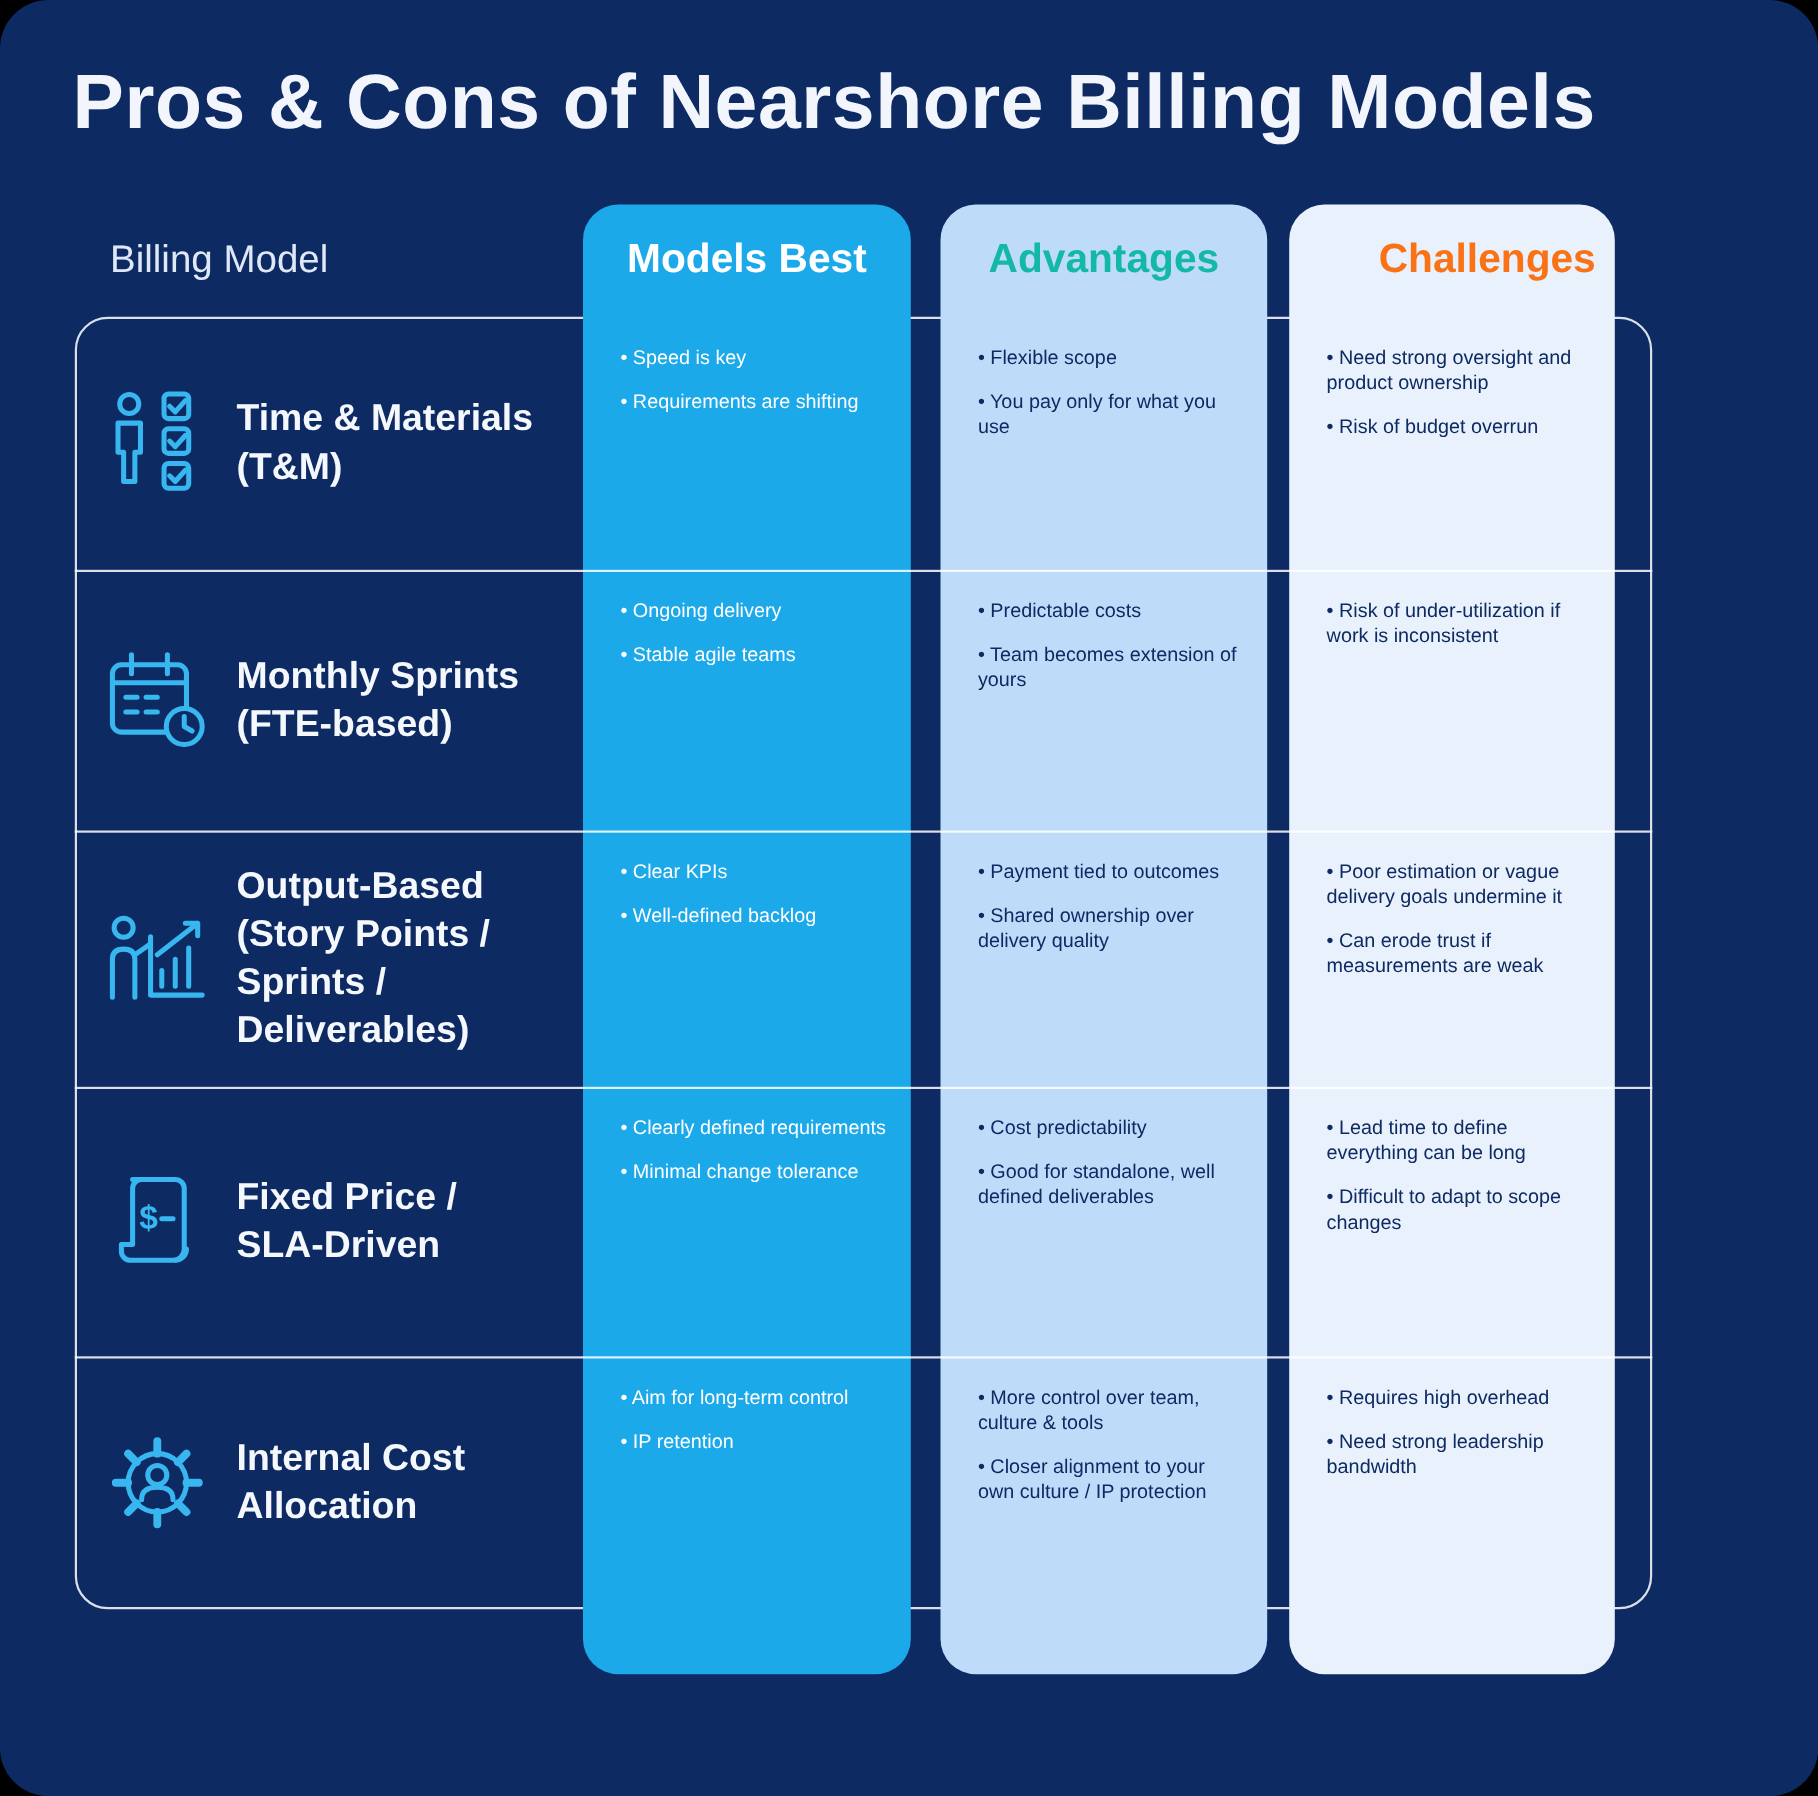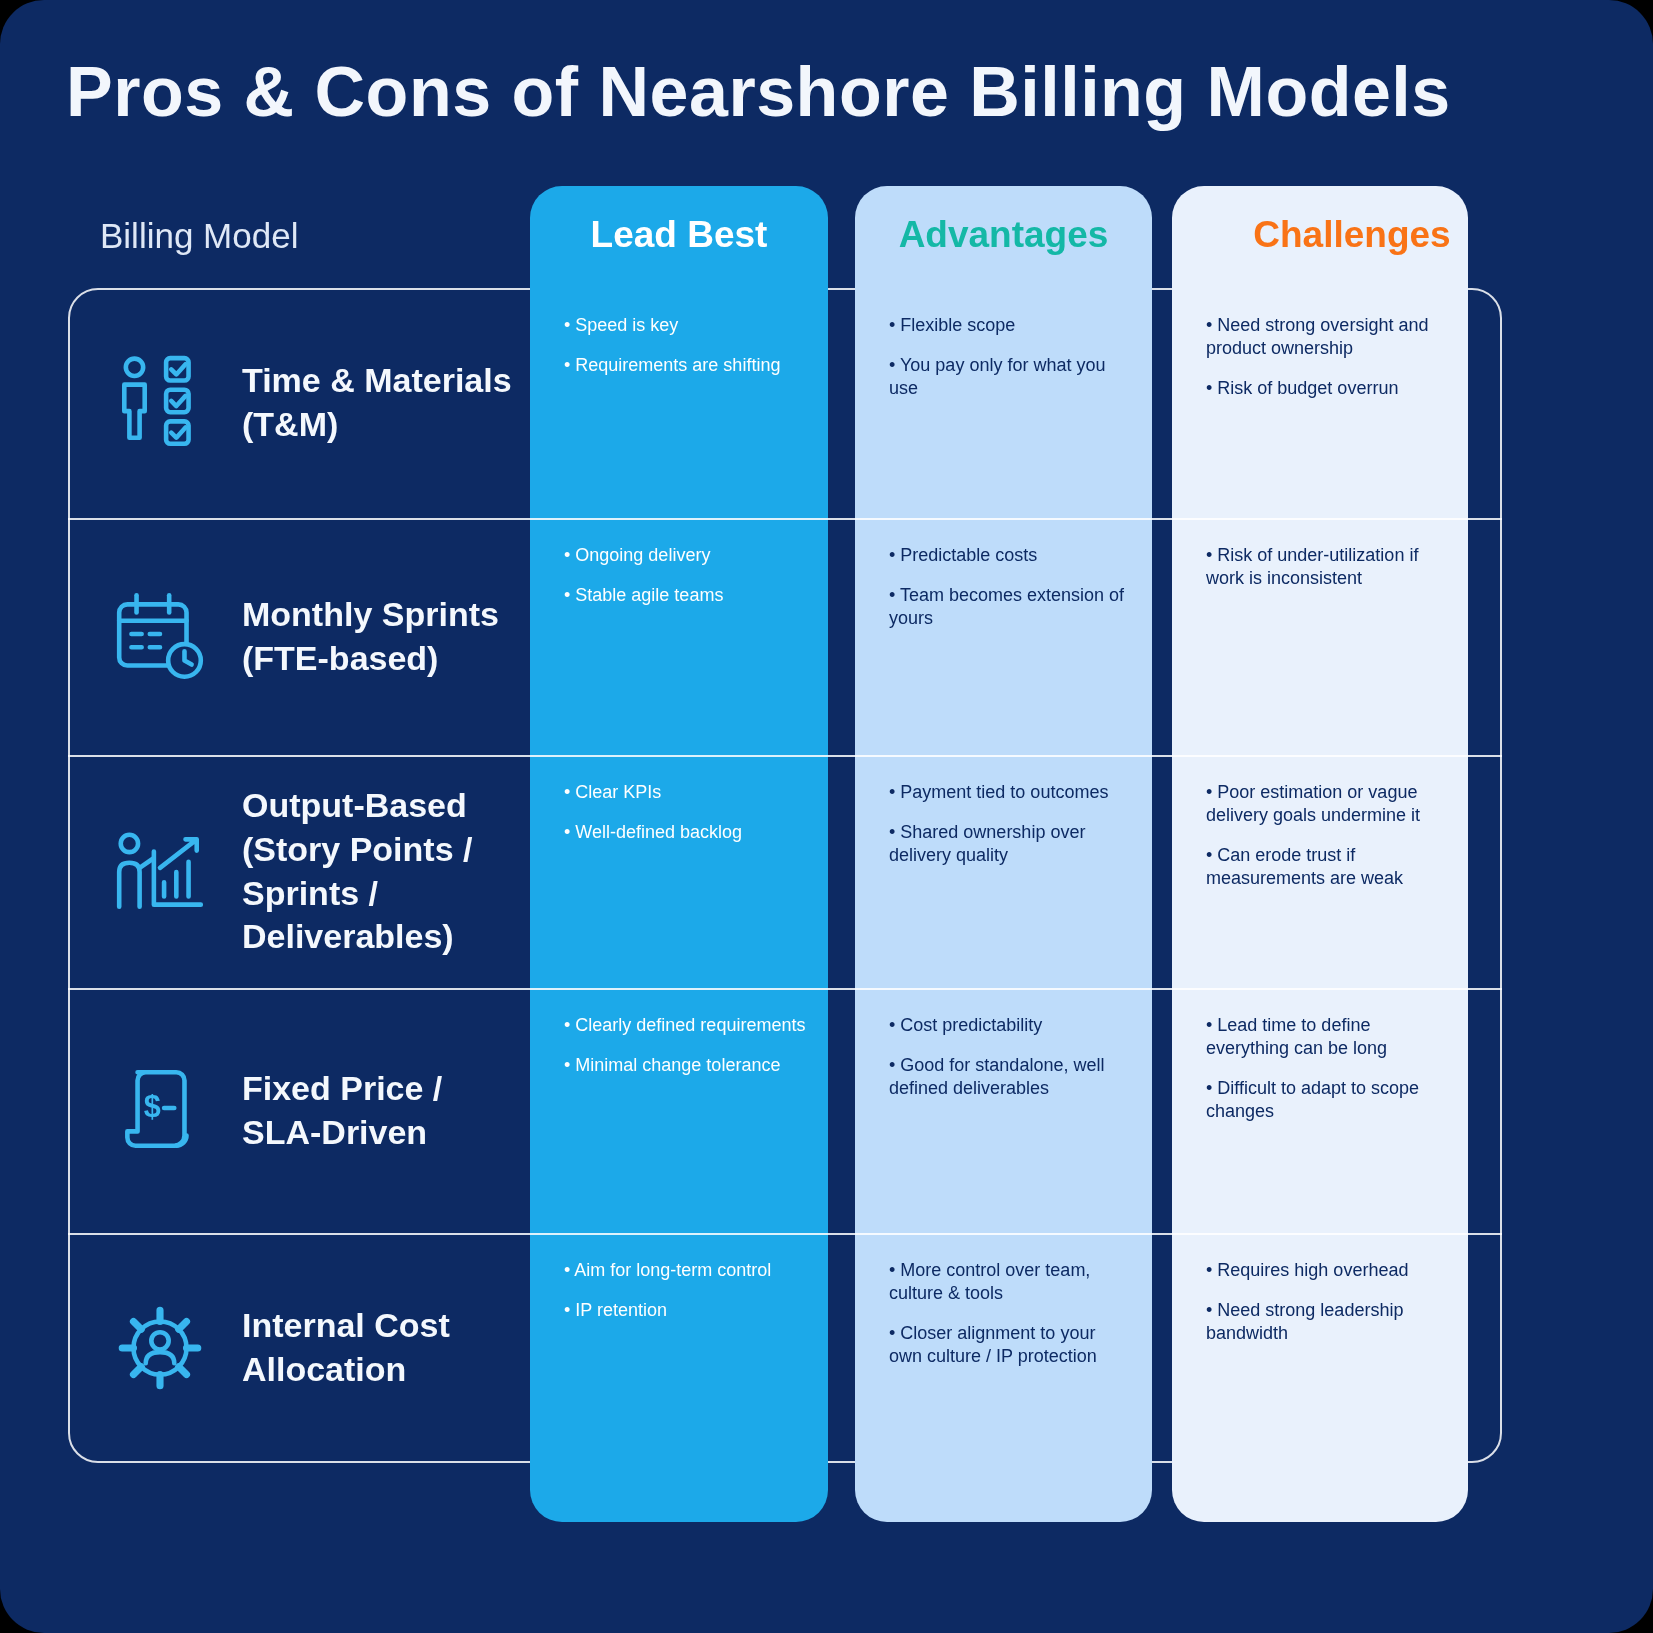--- a/index.html
+++ b/index.html
@@ -47,21 +47,21 @@
   .sep-1 { top:518px; }
   .sep-2 { top:755px; }
   .sep-3 { top:988px; }
   .sep-4 { top:1233px; }
   .grid {
     position:absolute; left:68px; top:288px; z-index:6;
     display:grid;
     grid-template-columns:462px 298px 27px 297px 20px 296px;
     grid-template-rows:230px 237px 233px 245px 230px;
   }
-  .model-cell { display:flex; align-items:center; gap:14px; padding-left:24px; }
+  .model-cell { display:flex; align-items:center; gap:4px; padding-left:7px; }
   .icon-wrap { width:136px; flex:0 0 136px; display:flex; justify-content:center; }
   .icon-wrap svg { width:102px; height:102px; }
   .model-label {
     font-size:34px; font-weight:700; color:#f4f8fd;
     line-height:1.28; max-width:284px;
   }
   .bullets { padding:26px 22px 0 34px; }
   .bullet { font-size:18px; line-height:1.27; margin-bottom:17px; font-weight:500; }
   .works-cell .bullet { color:#ffffff; }
   .adv-cell .bullet, .chal-cell .bullet { color:#0d2a63; }
@@ -73,21 +73,21 @@
 <div class="card">
 
   <h1 class="title">Pros &amp; Cons of Nearshore Billing Models</h1>
 
   <div class="billing-model-header">Billing Model</div>
 
   <div class="panel panel-works"></div>
   <div class="panel panel-adv"></div>
   <div class="panel panel-chal"></div>
 
-  <div class="panel-header ph-works">Lead Best</div>
+  <div class="panel-header ph-works">Models Best</div>
   <div class="panel-header ph-adv">Advantages</div>
   <div class="panel-header ph-chal">Challenges</div>
 
   <div class="outline"></div>
   <div class="separator sep-1"></div>
   <div class="separator sep-2"></div>
   <div class="separator sep-3"></div>
   <div class="separator sep-4"></div>
 
   <div class="grid" id="table-grid">

